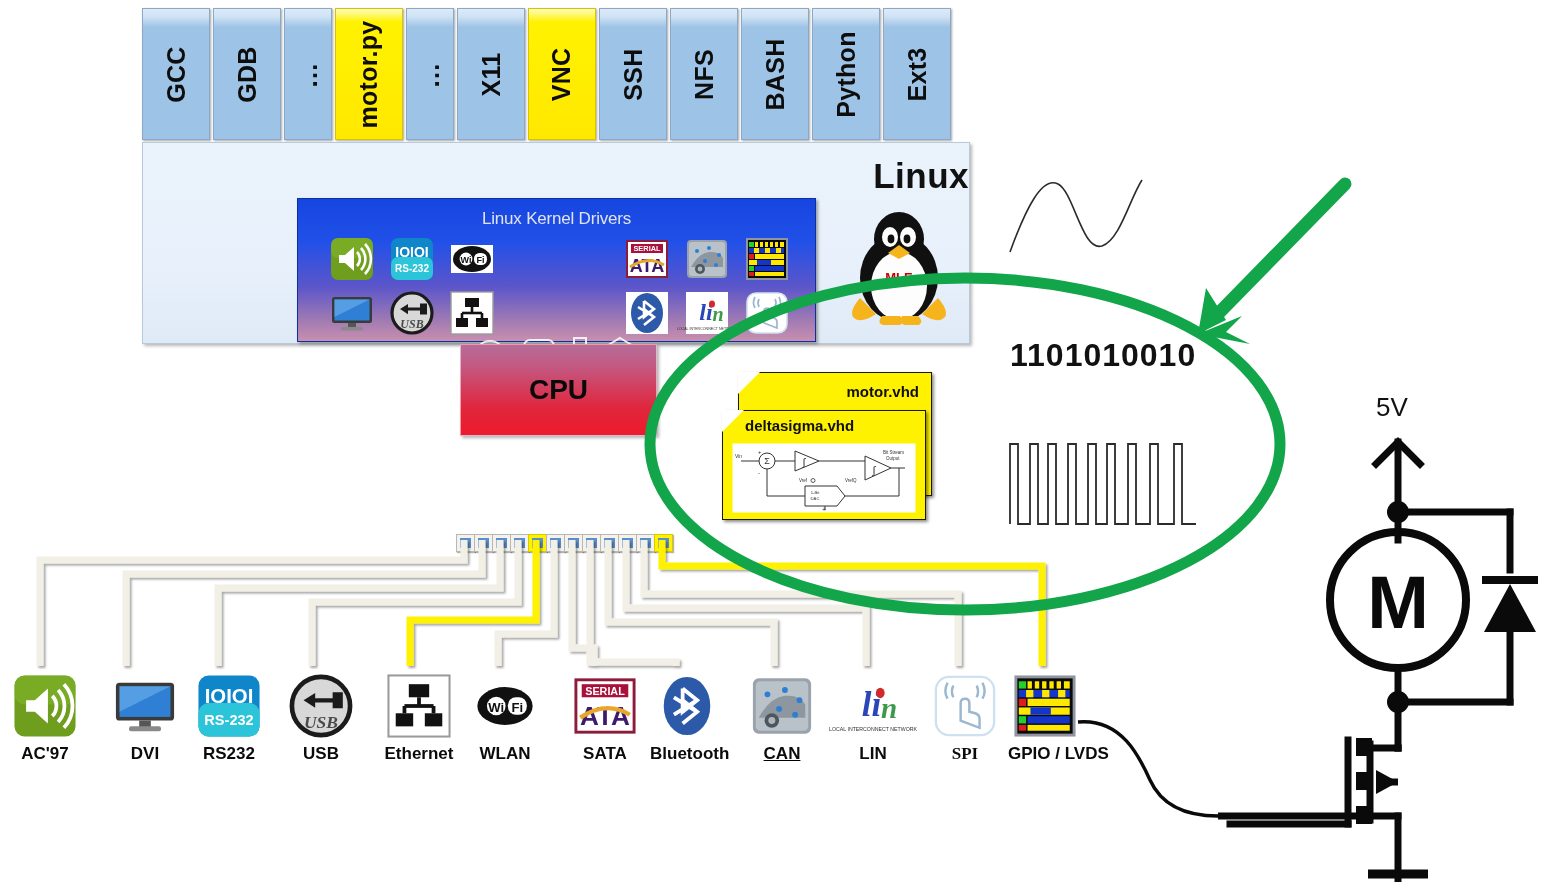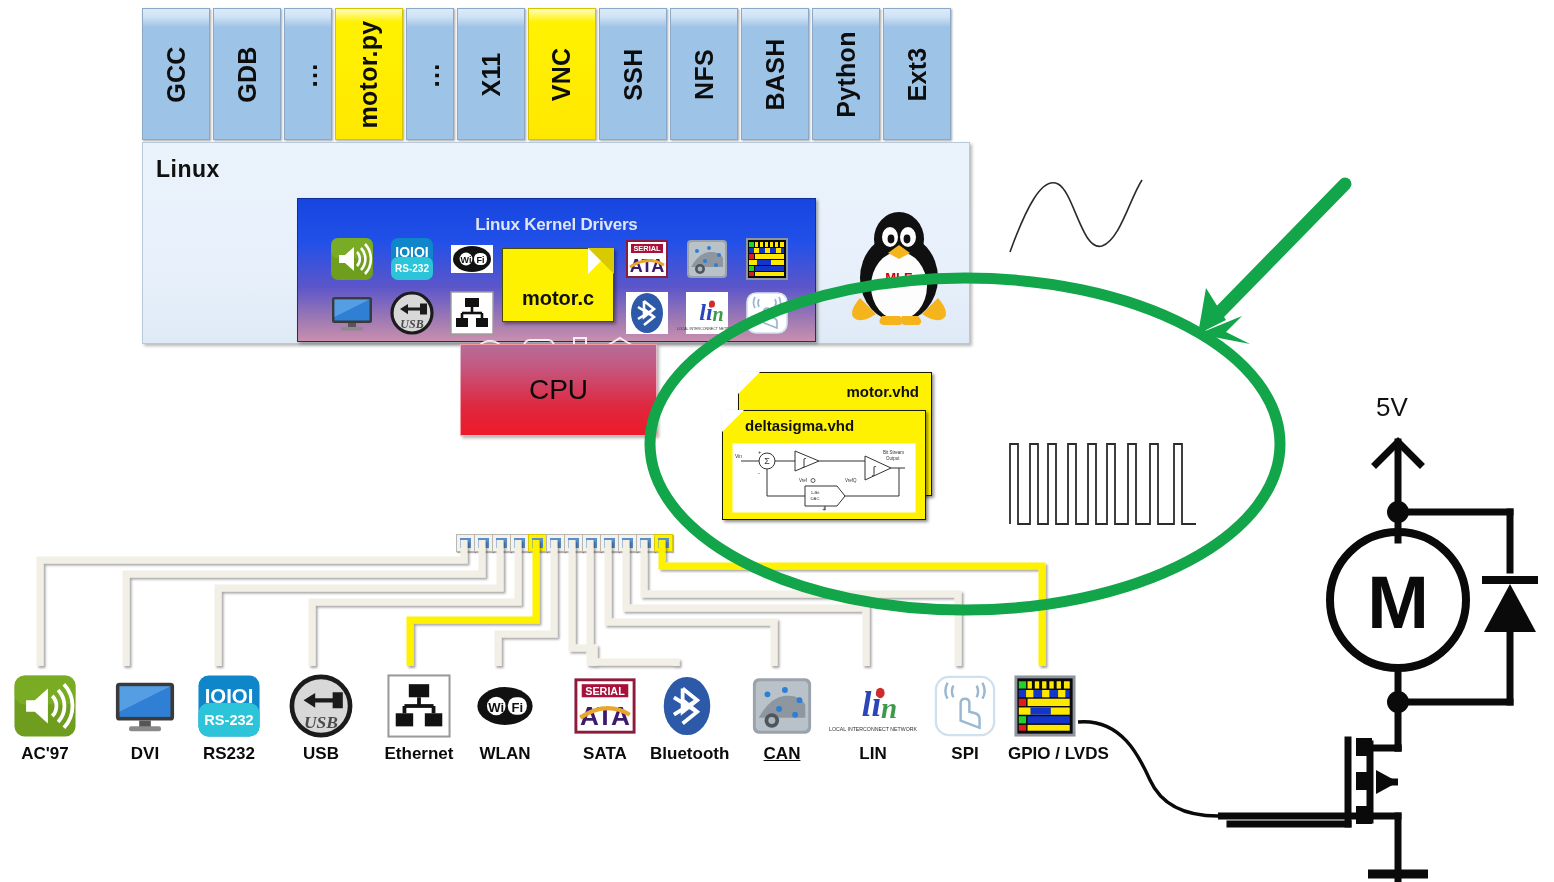--- a/index.html
+++ b/index.html
@@ -33,35 +33,35 @@
   .sw-tile.dots span{font-size:26px;letter-spacing:2px;}
 
   
   .linux-panel{
     position:absolute;left:142px;top:142px;width:826px;height:200px;
     background:linear-gradient(to bottom,#eaf2fb 0%,#e8f1fb 60%,#dfeaf7 100%);
     border:1px solid #b9c9da;
     box-shadow:2px 2px 3px rgba(0,0,0,.28);
   }
   .linux-title{
-    position:absolute;left:0;top:13px;width:100%;text-align:left;
-    font-size:23px;font-weight:bold;color:#111;letter-spacing:.5px;padding-left:13px;
+    position:absolute;left:0;top:13px;width:100%;text-align:right;
+    font-size:35px;font-weight:bold;color:#111;letter-spacing:.5px;
   }
 
   
   .kernel-box{
     position:absolute;left:297px;top:198px;width:517px;height:142px;
     background:linear-gradient(to bottom,#1746e0 0%,#2050e8 28%,#5a55c8 62%,#a museum 62%,#b07fae 86%,#c78fae 100%);
     background:linear-gradient(to bottom,#1745df 0%,#2150e9 30%,#5c56c9 62%,#a27bb2 86%,#c98fae 100%);
     border:1px solid #0f2f9c;
     box-shadow:2px 2px 3px rgba(0,0,0,.35);
   }
   .kernel-title{
-    position:absolute;top:16px;left:0;width:100%;text-align:center;
-    color:#dfe4ee;font-size:17px;font-weight:bold;letter-spacing:-.2px;
+    position:absolute;top:10px;left:0;width:100%;text-align:center;
+    color:#dfe4ee;font-size:17px;font-weight:normal;letter-spacing:-.2px;
   }
   .drv-grid{position:absolute;display:grid;grid-template-columns:repeat(3,48px);
             grid-auto-rows:48px;gap:6px 12px;}
   .drv-grid.left{left:32px;top:38px;}
   .drv-grid.right{right:22px;top:38px;}
   .drv-ico{width:44px;height:44px;}
 
   
   .ico{display:block;border-radius:4px;}
 
@@ -95,21 +95,21 @@
     font-size:35px;font-weight:bold;color:#0a0a0a;
   }
   .cpu-box{
     position:absolute;left:460px;top:344px;width:195px;height:90px;
     background:linear-gradient(to bottom,#b46c98 0%,#c35a84 22%,#e0263d 70%,#ed1a2b 100%);
     border:1px solid rgba(255,255,255,.55);
     box-shadow:2px 2px 3px rgba(0,0,0,.3);
   }
   .cpu-label{
     position:absolute;left:0;top:29px;width:100%;text-align:center;
-    font-size:28px;font-weight:normal;color:#0a0a0a;
+    font-size:28px;font-weight:bold;color:#0a0a0a;
   }
   .cpu-shapes{position:absolute;left:462px;top:334px;width:192px;height:26px;}
 
   
   .pin{
     position:absolute;width:17px;height:16px;
     background:#f3f2ee;border:1px solid #b9b7ae;
     box-shadow:1px 1px 1px rgba(0,0,0,.3);
   }
   .pin i{position:absolute;left:3px;top:3px;width:11px;height:10px;
@@ -334,25 +334,20 @@
           <path d="M14 16 q-2 -4 0 -8"></path>
               <path d="M10 17 q-3 -5 0 -11"></path>
           <path d="M30 16 q2 -4 0 -8"></path>
               <path d="M34 17 q3 -5 0 -11"></path>
         </g>
           </svg>
         </div>
       </div>
   </div>
 
-  <div class="note" style="left:502px;top:248px;width:110px;height:72px;">
-    <div class="fold2"></div>
-    <div class="fold"></div>
-    <div class="note-label" style="position:absolute;left:0;top:38px;width:100%;text-align:center;font-size:20px;">motor.c</div>
-  </div>
 
   <svg class="tux" viewBox="0 0 126 122">
     <ellipse cx="63" cy="72" rx="39" ry="44" fill="#101010"></ellipse>
     <ellipse cx="63" cy="33" rx="25" ry="27" fill="#101010"></ellipse>
     <ellipse cx="63" cy="80" rx="28" ry="34" fill="#fdfdfd"></ellipse>
     <ellipse cx="54" cy="31" rx="8" ry="10" fill="#fdfdfd"></ellipse>
     <ellipse cx="72" cy="31" rx="8" ry="10" fill="#fdfdfd"></ellipse>
     <ellipse cx="55" cy="33" rx="3.4" ry="4.4" fill="#101010"></ellipse>
     <ellipse cx="71" cy="33" rx="3.4" ry="4.4" fill="#101010"></ellipse>
     <path d="M63 39 L52 47 L63 53 L74 47 Z" fill="#f5b41c"></path>
@@ -607,21 +602,21 @@
           <svg class="ico" width="64" height="64" viewBox="0 0 44 44">
             <rect x="1" y="1" width="42" height="42" fill="#fff"></rect>
         <text x="21" y="29" font-family="Liberation Serif, serif" font-size="24" font-style="italic" font-weight="bold" fill="#2b46b8" text-anchor="middle">li</text>
         <text x="33" y="30" font-family="Liberation Serif, serif" font-size="20" font-style="italic" font-weight="bold" fill="#3c9a4a" text-anchor="middle">n</text>
         <ellipse cx="27" cy="13" rx="3" ry="3.6" fill="#d02a2a"></ellipse>
         <text x="22" y="39" font-family="Liberation Sans, sans-serif" font-size="3.6" fill="#333" text-anchor="middle">LOCAL INTERCONNECT NETWORK</text>
           </svg>
         </div>
         <div class="cap">LIN</div>
       </div>
-      <div class="periph" style="left: 928px; top: 674px;">
+      <div class="periph" style="left: 928px; top: 674px; font-family: Liberation Serif, serif;">
         <div class="box">
           <svg class="ico" width="64" height="64" viewBox="0 0 44 44">
             <rect x="2" y="2" width="40" height="40" rx="9" fill="#fff" stroke="#cfe0ef" stroke-width="1.6"></rect>
         <path d="M19 32 l0 -12 q0 -3 3 -3 q3 0 3 3 l0 6 l4 1 q3 1 3 4 l0 6 z" fill="#fff" stroke="#9ab8d2" stroke-width="1.7"></path>
         <g stroke="#9ab8d2" stroke-width="1.7" fill="none">
           <path d="M14 16 q-2 -4 0 -8"></path>
               <path d="M10 17 q-3 -5 0 -11"></path>
           <path d="M30 16 q2 -4 0 -8"></path>
               <path d="M34 17 q3 -5 0 -11"></path>
         </g>
@@ -659,20 +654,21 @@
           </svg>
         </div>
         <div class="cap">GPIO / LVDS</div>
       </div>
     </div>
 
   <svg style="position:absolute;left:1008px;top:178px;width:140px;height:80px;" viewBox="0 0 140 80">
     <path d="M2 74 C18 30 34 -2 50 6 C66 14 74 74 94 68 C112 62 122 20 134 2" fill="none" stroke="#2b2b2b" stroke-width="1.6"></path>
   </svg>
 
+  <div class="binary">1101010010</div>
 
   <svg style="position:absolute;left:1008px;top:438px;width:190px;height:94px;" viewBox="0 0 190 94">
     <path d="M2 86 L2 6 L10 6 L10 86 L22 86 L22 6 L30 6 L30 86
              L40 86 L40 6 L48 6 L48 86 L60 86 L60 6 L68 6 L68 86
              L80 86 L80 6 L88 6 L88 86 L99 86 L99 6 L107 6 L107 86
              L120 86 L120 6 L128 6 L128 86 L142 86 L142 6 L150 6 L150 86
              L166 86 L166 6 L174 6 L174 86 L188 86" fill="none" stroke="#2b2b2b" stroke-width="1.8" stroke-linejoin="miter"></path>
   </svg>
 
   <svg style="position:absolute;left:640px;top:168px;width:720px;height:460px;" viewBox="0 0 720 460">

